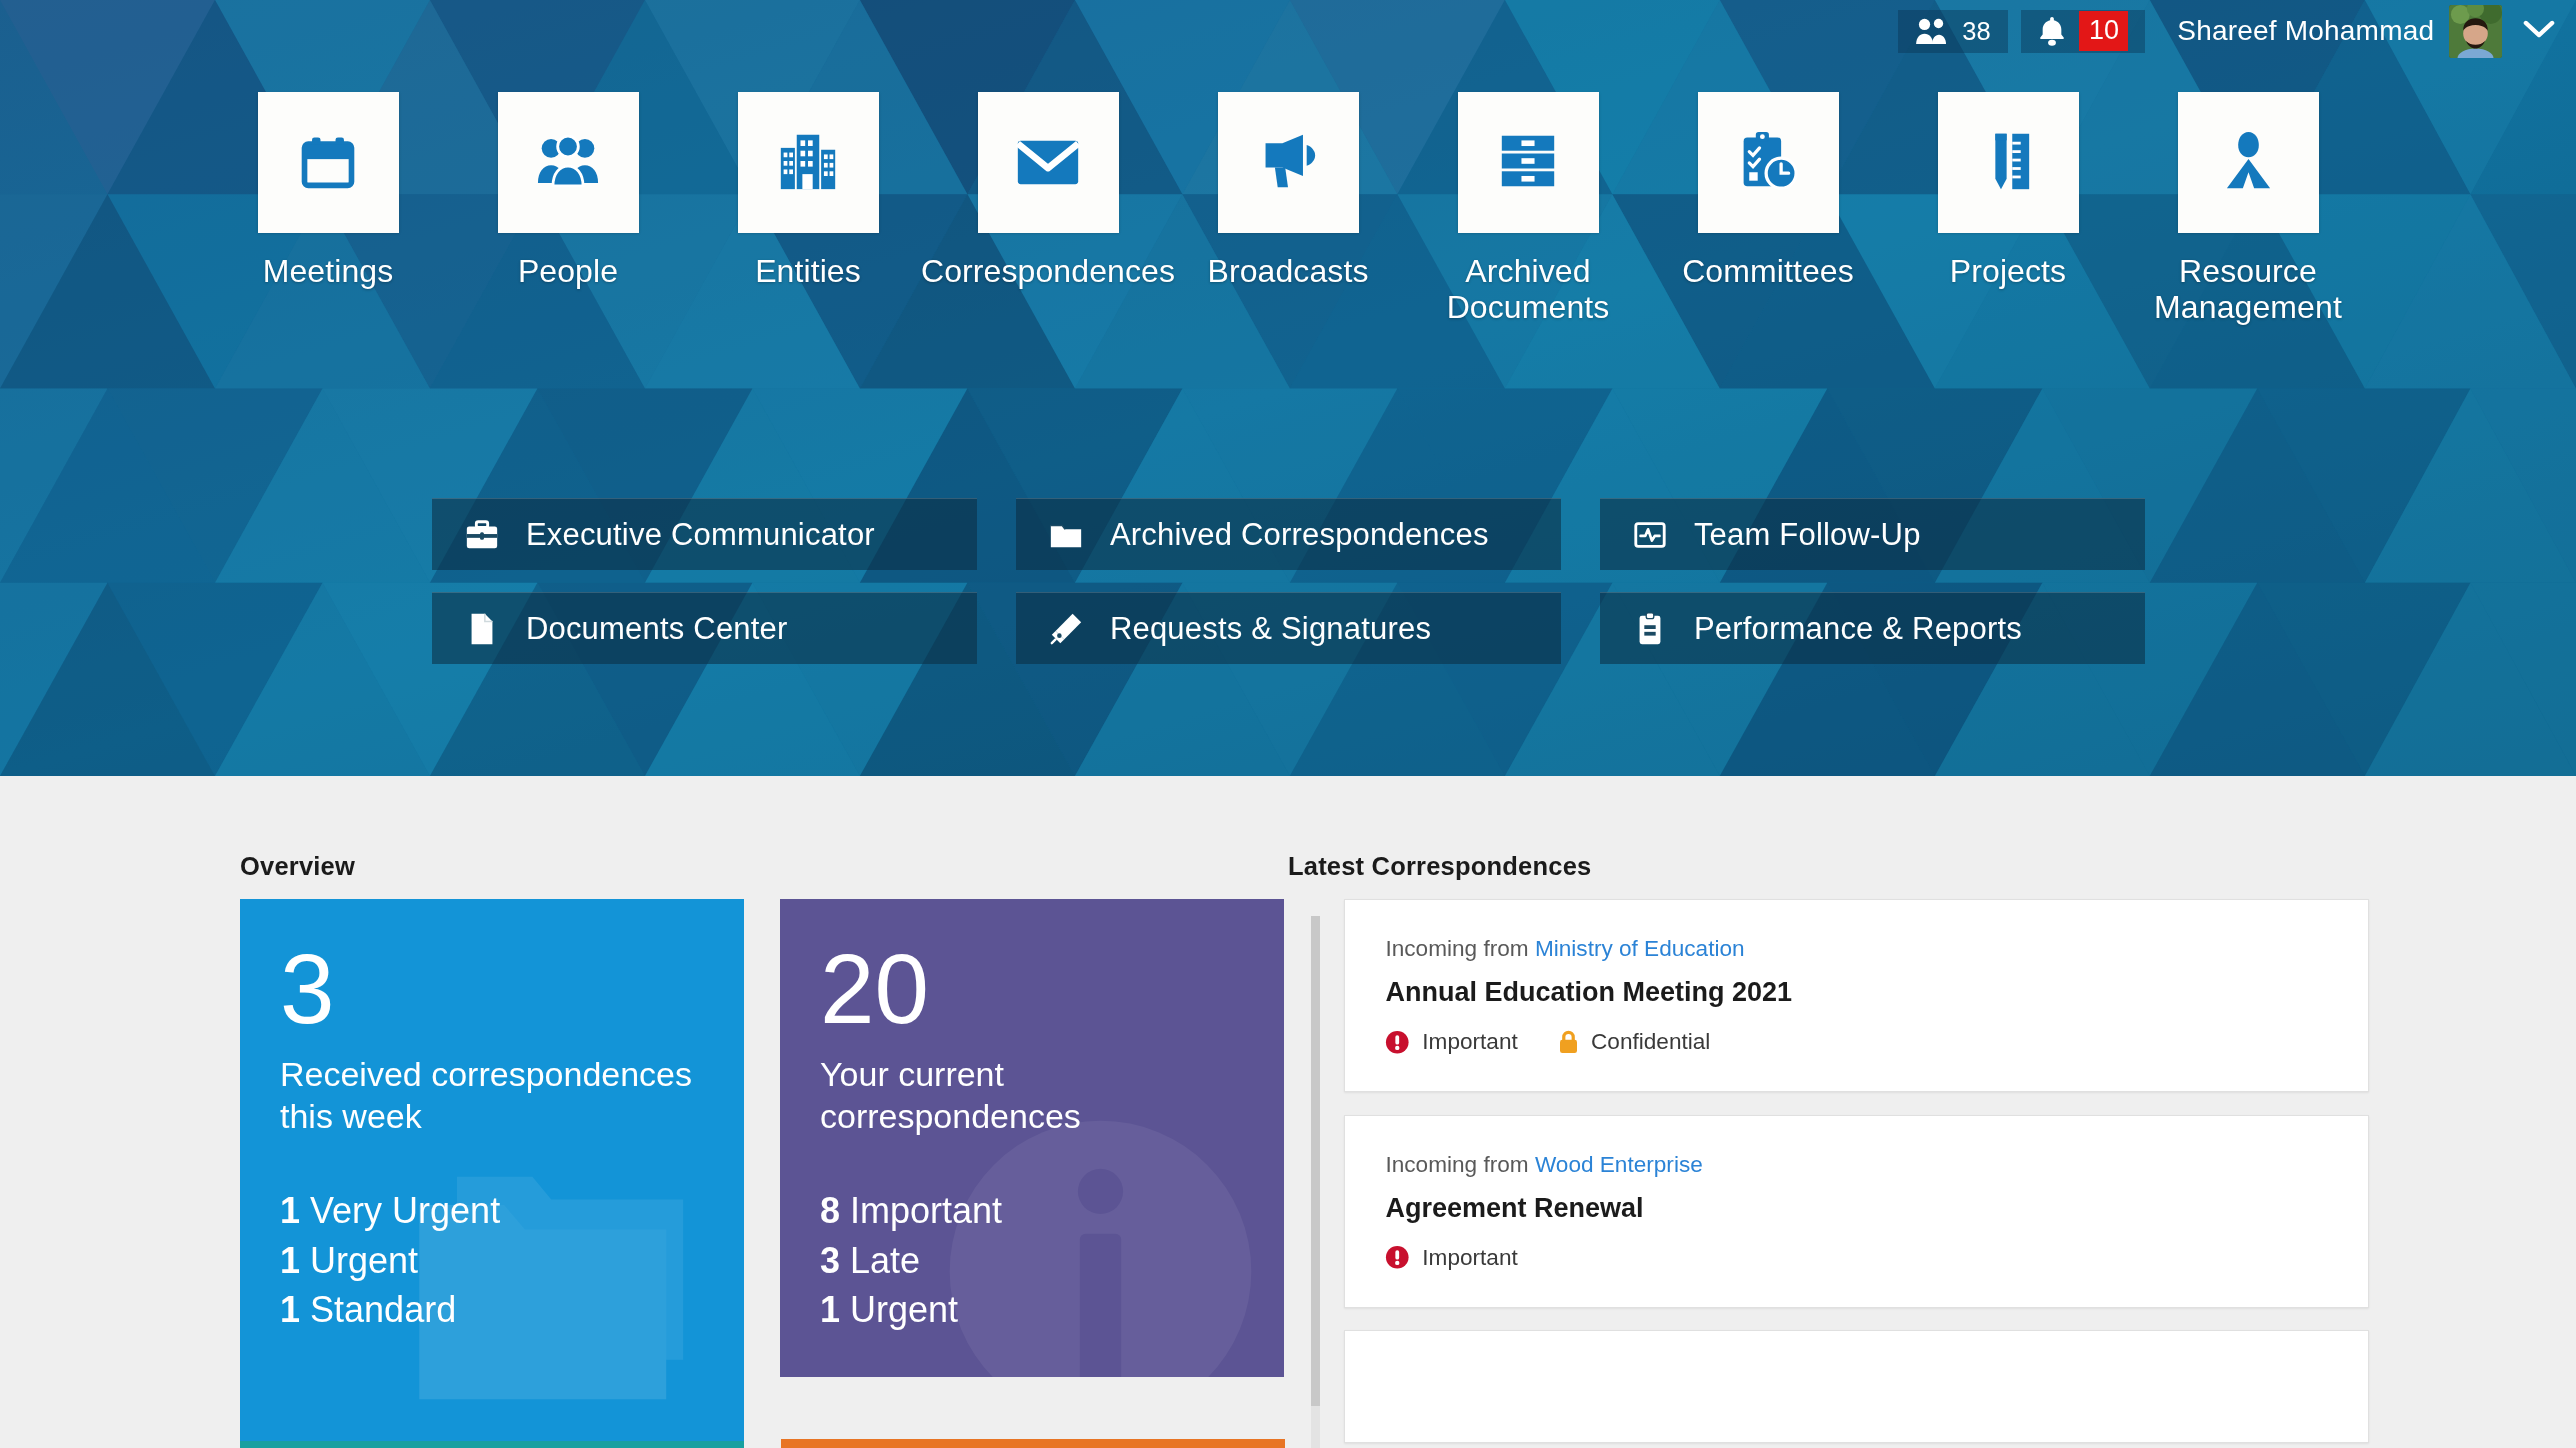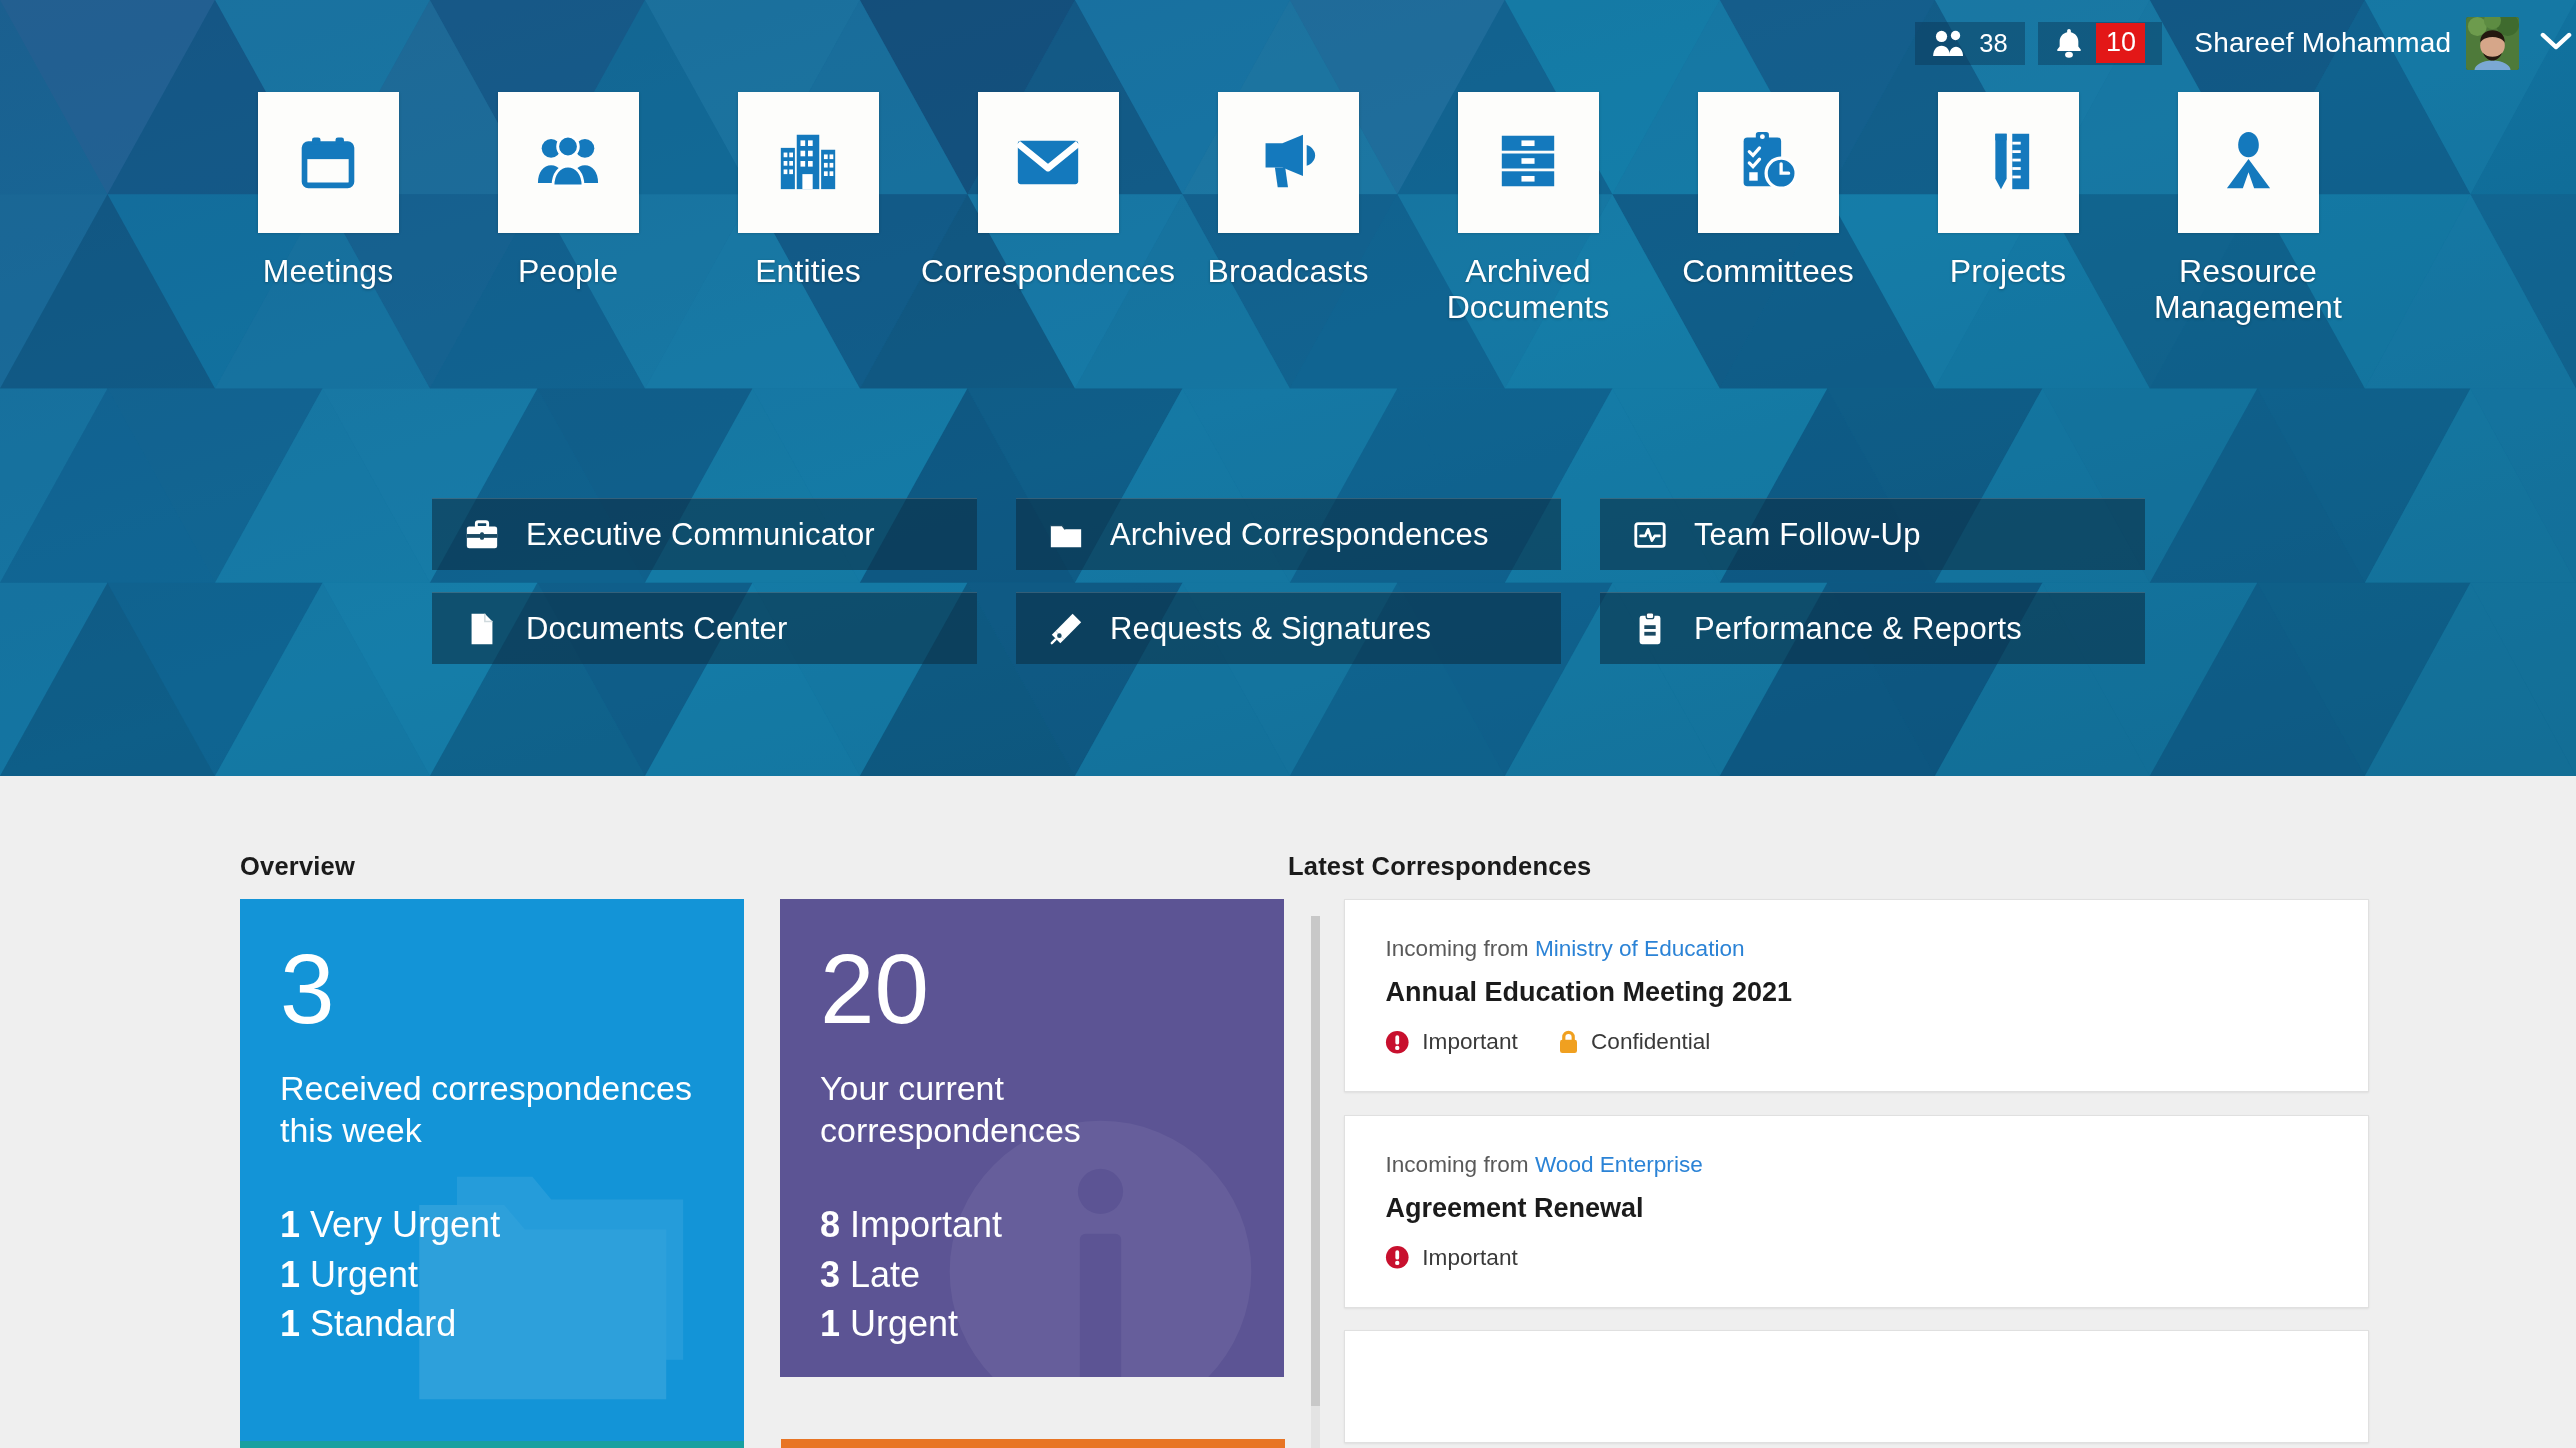--- a/index.html
+++ b/index.html
@@ -15,24 +15,24 @@
     position: relative;
     width: 2576px; height: 776px;
     overflow: hidden;
     background: #11689c;
   }
   .hero-bg { position: absolute; inset: 0; }
   .hero-bg svg { display: block; width: 2576px; height: 776px; }
 
   
   .topbar {
-    position: absolute; top: 12px; left: 0;
+    position: absolute; top: 0; left: 0;
     width: 2576px; height: 62px;
     display: flex; align-items: center; justify-content: flex-end;
-    gap: 0px;
+    padding-right: 17px; gap: 0px;
     z-index: 6;
   }
   .chip {
     display: flex; align-items: center; gap: 13.2px;
     height: 43px; padding: 0 17px;
     background: rgba(9,50,80,0.42);
     color: #ffffff;
   }
   .chip + .chip { margin-left: 13.2px; }
   .chip .cnt { font-size: 25.5px; color:#fff; letter-spacing: 0.3px; }
@@ -121,21 +121,21 @@
     width: 504px;
     padding: 41px 40px 0 40px;
     position: relative; overflow: hidden;
     cursor: pointer;
   }
   .card-blue { background: #1394d7; height: 550px; }
   .card-purple { background: #5c5494; height: 478px; }
 
   .card-num { font-size: 98px; color: #ffffff; font-weight: 300; line-height: 1; }
   .card-desc {
-    margin-top: 29px; font-size: 34px; color: #ffffff;
+    margin-top: 15px; font-size: 34px; color: #ffffff;
     line-height: 1.24; font-weight: 400;
   }
   .card-stats { margin-top: 49px; }
   .card-stats .row {
     font-size: 36px; color: #ffffff; line-height: 1.37;
   }
   .card-stats .row b { font-weight: bold; }
   .watermark { position: absolute; opacity: .11; pointer-events: none; }
 
   .card-teal { position:absolute; left:240px; top:665px; width:504px; height:75px; background:#18a0a0; }

